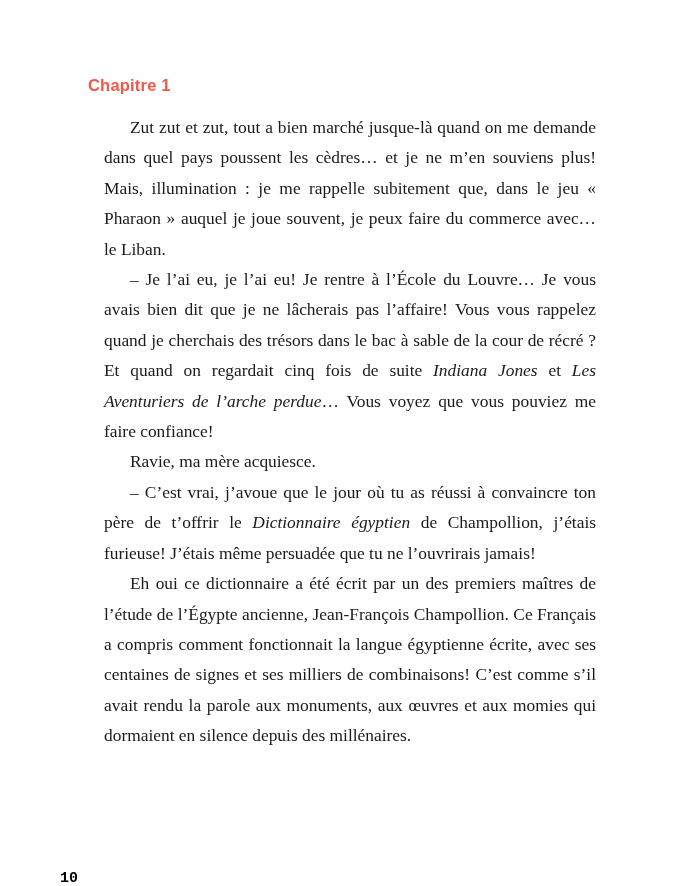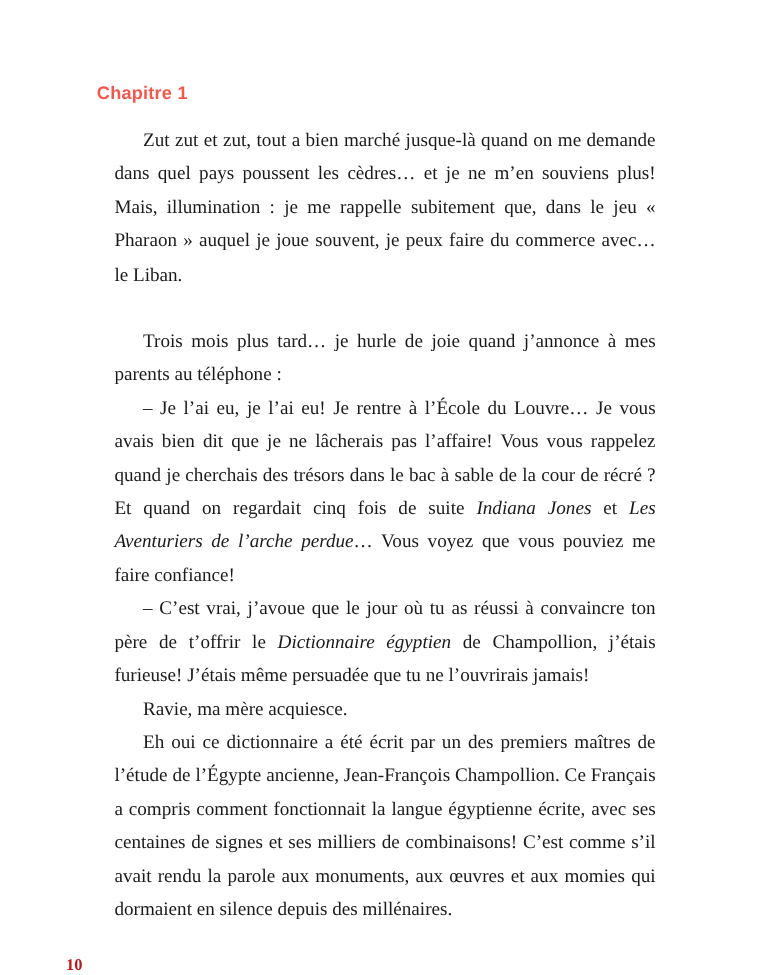--- a/index.html
+++ b/index.html
@@ -51,44 +51,43 @@
   }
   .body-text p.gap-before {
     margin-top: 30px;
   }
   .body-text em {
   }
   .folio {
     position: absolute;
     left: 60px;
     top: 826px;
-    font-family: Liberation Serif, serif;
+    font-family: Liberation Mono, monospace;
     font-weight: bold;
     font-size: 15px;
-    color: #b91c1c;
+    color: #000000;
   }
 </style>
 </head>
 <body>
 
 <div class="page">
 
   <div class="chapter-title">Chapitre 1</div>
 
   <div class="body-text">
 
     <p class="">Zut zut et zut, tout a bien marché jusque-là quand on me demande dans quel pays poussent les cèdres… et je ne m’en souviens plus! Mais, illumination : je me rappelle subitement que, dans le jeu « Pharaon » auquel je joue souvent, je peux faire du commerce avec… le Liban.</p>
 
-    <p class="gap-before">Trois mois plus tard… je hurle de joie quand j’annonce à mes parents au téléphone :</p>
 
     <p><span>– Je l’ai eu, je l’ai eu! Je rentre à l’École du Louvre… Je vous avais bien dit que je ne lâcherais pas l’affaire! Vous vous rappelez quand je cherchais des trésors dans le bac à sable de la cour de récré ? Et quand on regardait cinq fois de suite </span><em>Indiana Jones</em><span> et </span><em>Les Aventuriers de l’arche perdue</em><span>… Vous voyez que vous pouviez me faire confiance!</span></p>
 
+    <p>Ravie, ma mère acquiesce.</p>
+
     <p><span>– C’est vrai, j’avoue que le jour où tu as réussi à convaincre ton père de t’offrir le </span><em>Dictionnaire égyptien</em><span> de Champollion, j’étais furieuse! J’étais même persuadée que tu ne l’ouvrirais jamais!</span></p>
-
-    <p>Ravie, ma mère acquiesce.</p>
 
     <p>Eh oui ce dictionnaire a été écrit par un des premiers maîtres de l’étude de l’Égypte ancienne, Jean-François Champollion. Ce Français a compris comment fonctionnait la langue égyptienne écrite, avec ses centaines de signes et ses milliers de combinaisons! C’est comme s’il avait rendu la parole aux monuments, aux œuvres et aux momies qui dormaient en silence depuis des millénaires.</p>
 
 
   </div>
 
   <div class="folio">10</div>
 
 </div>
 

